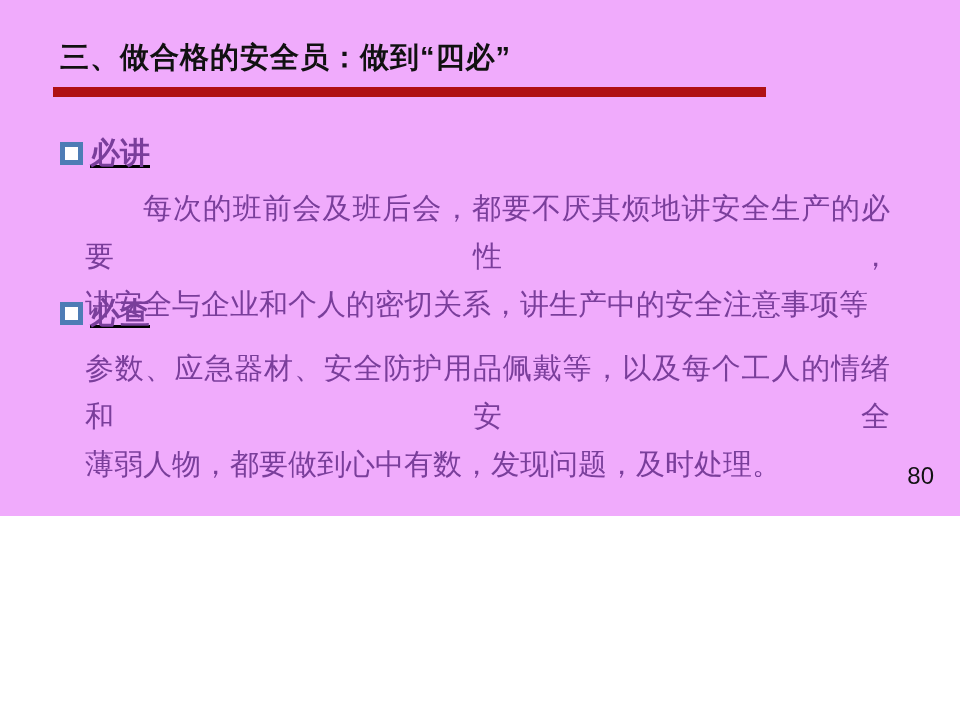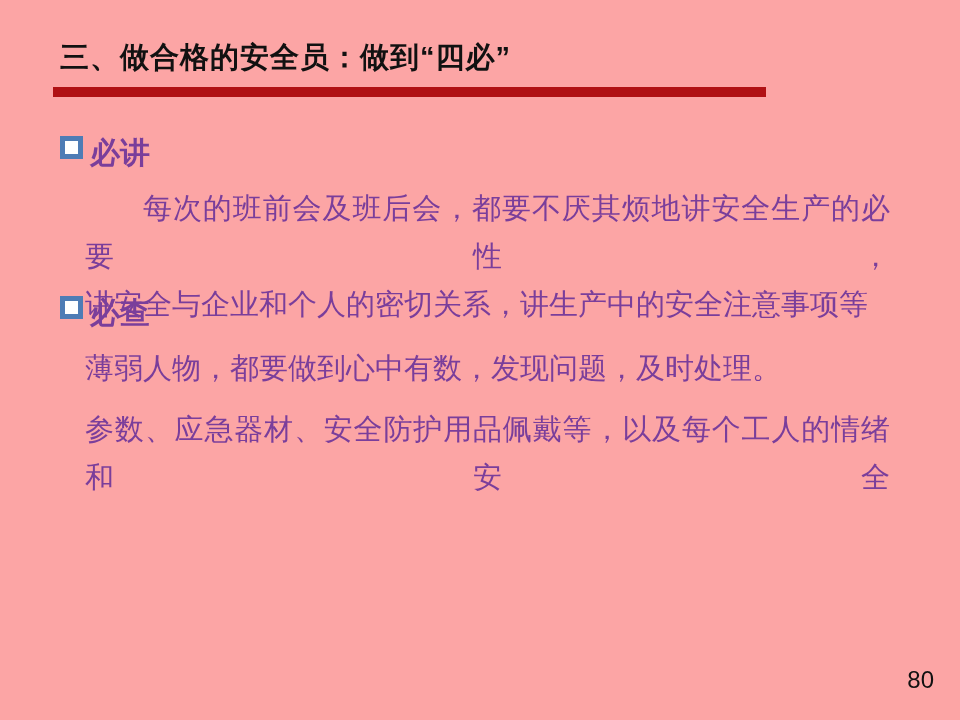--- a/index.html
+++ b/index.html
@@ -3,22 +3,22 @@
 <meta charset="utf-8">
 <style>
   html, body {
     margin: 0;
     padding: 0;
     background: #ffffff;
   }
   .slide {
     position: relative;
     width: 960px;
-    height: 720px;
-    background: #fca5a5;
+    height: 516px;
+    background: #f0abfc;
     overflow: hidden;
     font-family: "Liberation Sans", "DejaVu Sans", sans-serif;
   }
   .slide-title {
     position: absolute;
     left: 60px;
     top: 38px;
     font-size: 29px;
     font-weight: 700;
     color: #111111;
@@ -35,22 +35,23 @@
   }
   .section {
     position: absolute;
     left: 60px;
     width: 840px;
   }
   .section-1 { top: 136px; }
   .section-2 { top: 296px; }
   .bullet-row {
     display: flex;
-    align-items: flex-start;
+    align-items: center;
     height: 34px;
+    text-decoration: underline;
   }
   .square-bullet {
     display: inline-block;
     width: 13px;
     height: 13px;
     border: 5px solid #4E7CB5;
     background: #ffffff;
     margin-right: 7px;
     flex: 0 0 auto;
   }
@@ -69,21 +70,20 @@
   .line {
     font-size: 29px;
     line-height: 48px;
     color: #7A3E9B;
     font-weight: 500;
   }
   .indent { text-indent: 58px; }
   .just {
     text-align: justify;
     text-align-last: justify;
-    margin-top: 13px;
   }
   .page-number {
     position: absolute;
     right: 26px;
     bottom: 26px;
     font-size: 24px;
     color: #111111;
   }
 </style>
 </head>
@@ -105,20 +105,20 @@
       <div class="line">讲安全与企业和个人的密切关系，讲生产中的安全注意事项等</div>
     </div>
   </div>
 
   <div class="section section-2">
     <div class="bullet-row">
       <span class="square-bullet"></span>
       <span class="bullet-label">必查</span>
     </div>
     <div class="para">
+      <div class="line just">参数、应急器材、安全防护用品佩戴等，以及每个工人的情绪和安全</div>
       <div class="line">薄弱人物，都要做到心中有数，发现问题，及时处理。</div>
-      <div class="line just">参数、应急器材、安全防护用品佩戴等，以及每个工人的情绪和安全</div>
     </div>
   </div>
 
   <div class="page-number">80</div>
 
 </div>
 
 </body></html>

